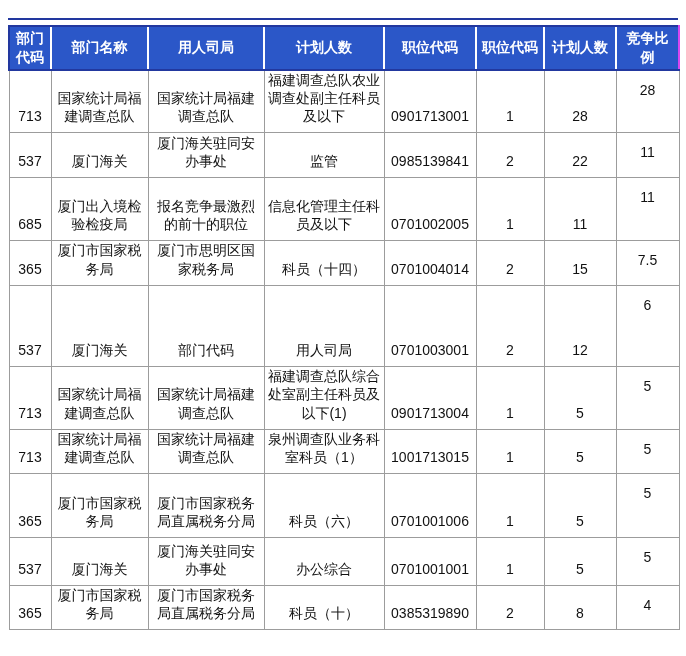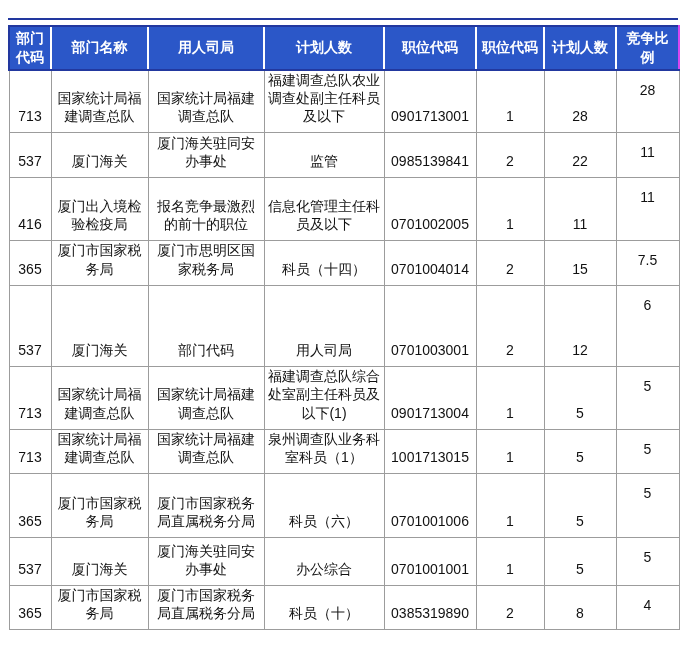--- a/index.html
+++ b/index.html
@@ -129,21 +129,21 @@
           <td class="cell-dept_code">537</td>
           <td class="cell-dept_name">厦门海关</td>
           <td class="cell-bureau">厦门海关驻同安办事处</td>
           <td class="cell-position_name">监管</td>
           <td class="cell-position_code">0985139841</td>
           <td class="cell-planned_count">2</td>
           <td class="cell-qualified_count">22</td>
           <td class="cell-ratio cell-ratio">11</td>
         </tr>
         <tr>
-          <td class="cell-dept_code">416</td>
+          <td class="cell-dept_code">685</td>
           <td class="cell-dept_name">厦门出入境检验检疫局</td>
           <td class="cell-bureau">报名竞争最激烈的前十的职位</td>
           <td class="cell-position_name">信息化管理主任科员及以下</td>
           <td class="cell-position_code">0701002005</td>
           <td class="cell-planned_count">1</td>
           <td class="cell-qualified_count">11</td>
           <td class="cell-ratio cell-ratio">11</td>
         </tr>
         <tr>
           <td class="cell-dept_code">365</td>

